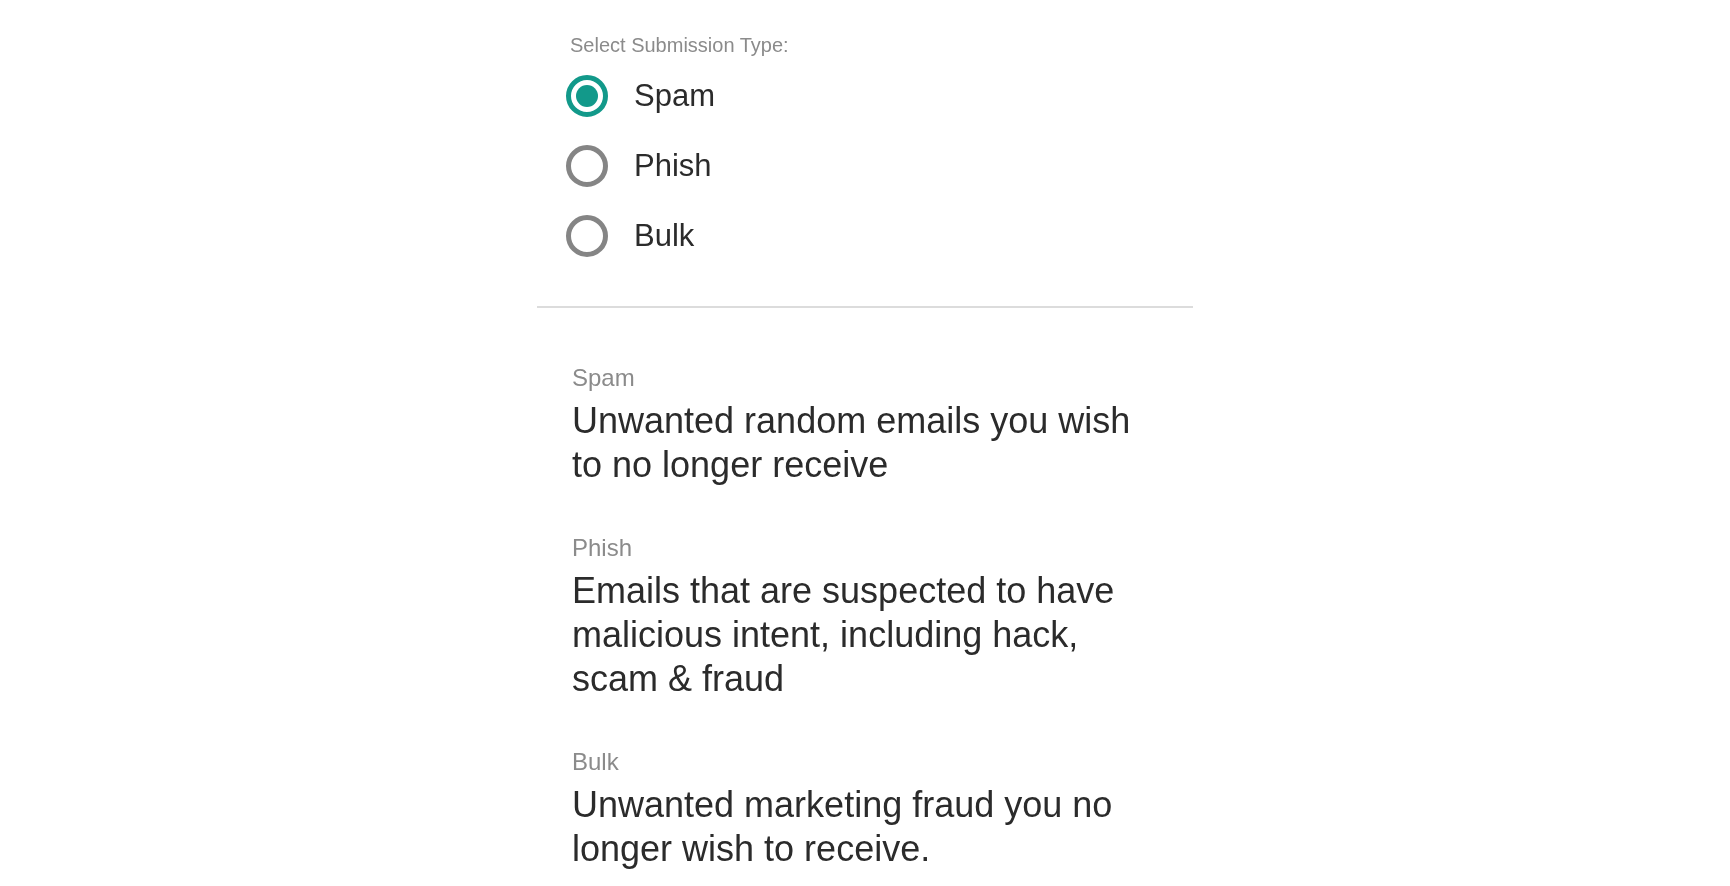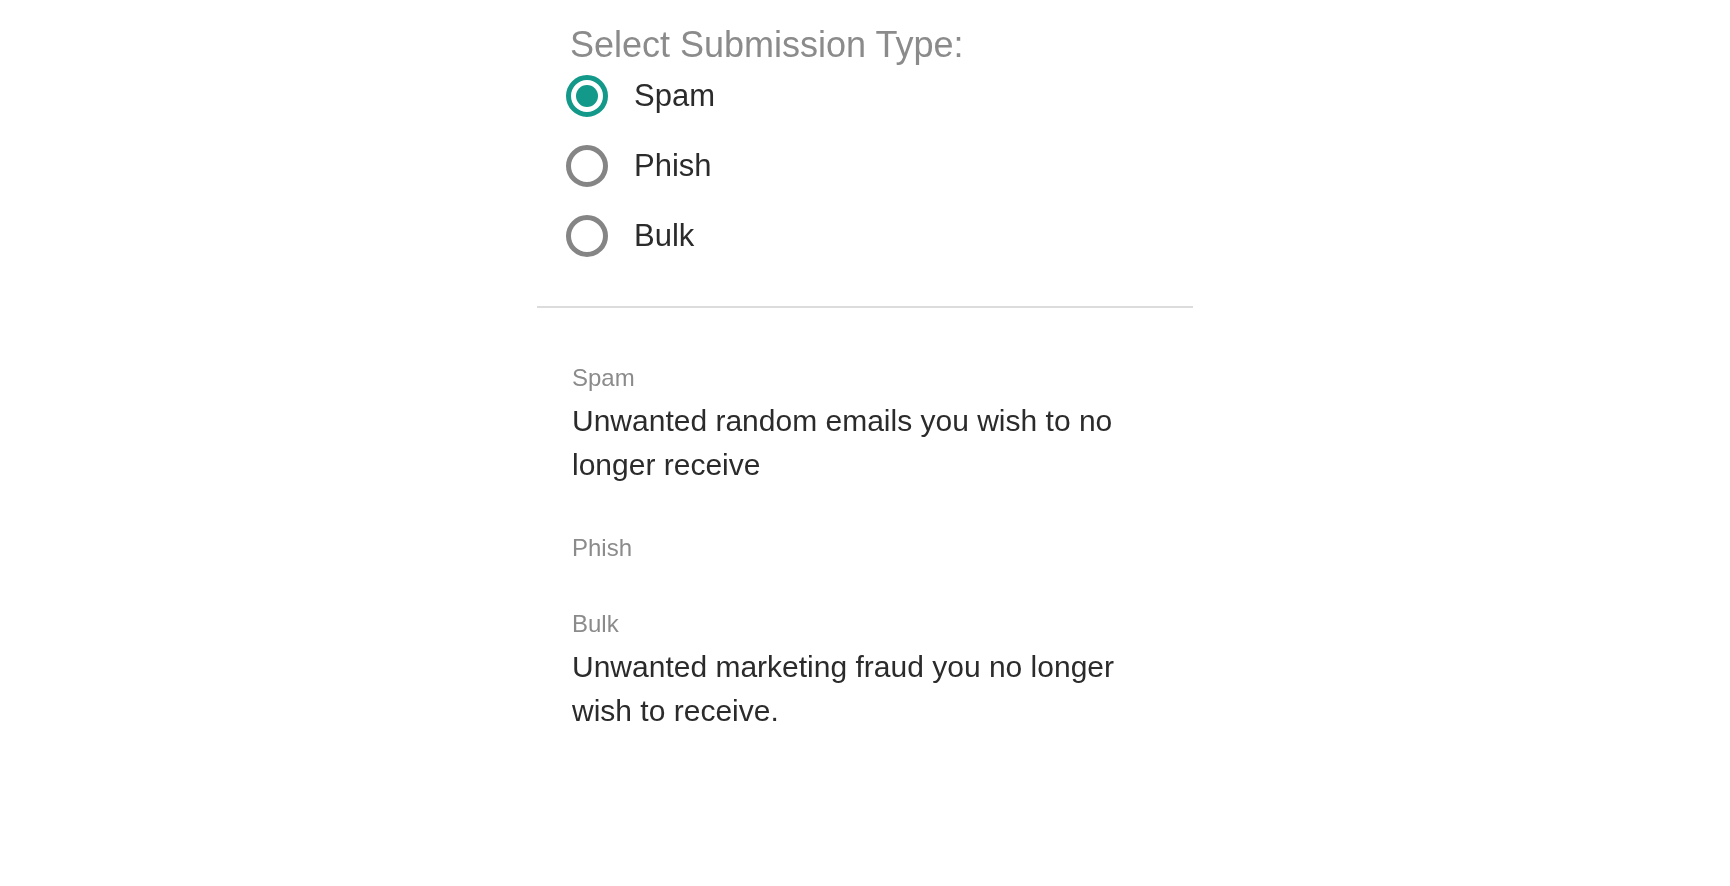--- a/index.html
+++ b/index.html
@@ -14,21 +14,21 @@
     overflow: hidden;
     font-family: "Liberation Sans", sans-serif;
   }
   .panel {
     width: 656px;
     margin: 0 auto;
     padding-top: 28px;
   }
   .form-label {
     margin-left: 33px;
-    font-size: 36px;
+    font-size: 20px;
     line-height: 34px;
     color: #8b8b8b;
   }
   .radio-group {
     margin-top: 13px;
     margin-left: 29px;
   }
   .radio-row {
     display: flex;
     align-items: center;
@@ -80,21 +80,21 @@
   .desc-block:first-child {
     margin-top: 55px;
   }
   .desc-term {
     font-size: 24px;
     line-height: 30px;
     color: #8b8b8b;
   }
   .desc-def {
     margin-top: 6px;
-    font-size: 30px;
+    font-size: 36px;
     line-height: 44px;
     color: #2b2b2b;
     max-width: 575px;
   }
 </style>
 </head>
 <body>
 
 <div class="panel">
 
@@ -123,20 +123,21 @@
 
   <div class="descriptions">
 
     <div class="desc-block">
       <div class="desc-term">Spam</div>
       <div class="desc-def">Unwanted random emails you wish to no longer receive</div>
     </div>
 
     <div class="desc-block">
       <div class="desc-term">Phish</div>
+      <div class="desc-def">Emails that are suspected to have malicious intent, including hack, scam &amp; fraud</div>
     </div>
 
     <div class="desc-block">
       <div class="desc-term">Bulk</div>
       <div class="desc-def">Unwanted marketing fraud you no longer wish to receive.</div>
     </div>
 
   </div>
 
 </div>

